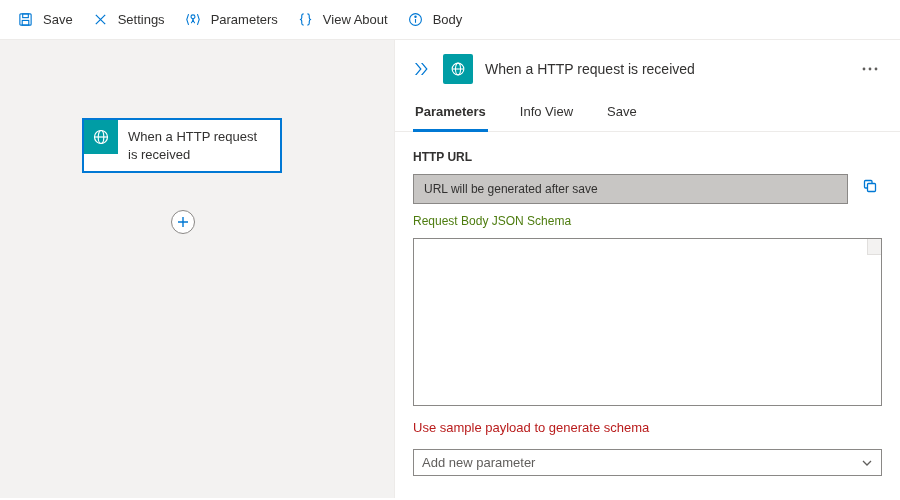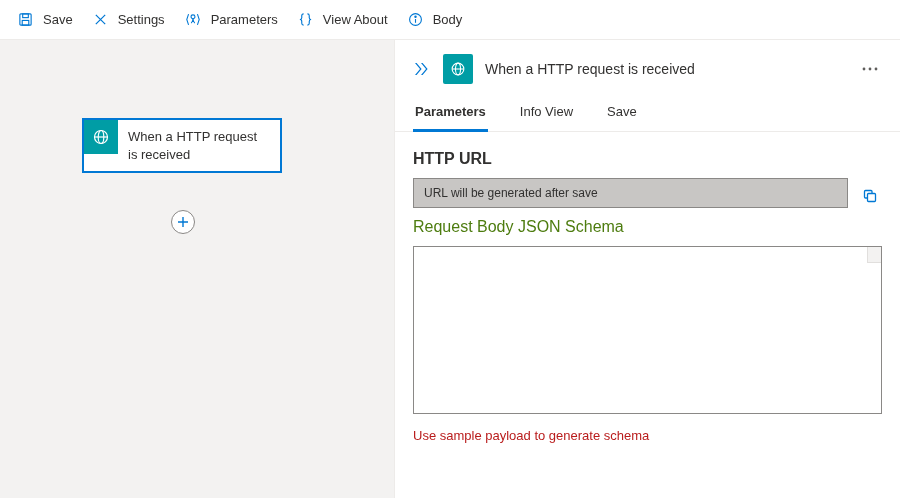--- a/index.html
+++ b/index.html
@@ -21,23 +21,23 @@
   .collapse-chevrons { color: #0078d4; display: inline-flex; cursor: pointer; }
   .panel-icon { width: 30px; height: 30px; background: #009da5; color: #fff; display: flex; align-items: center; justify-content: center; border-radius: 2px; }
   .panel-title { font-size: 14px; flex: 1; }
   .panel-more { color: #605e5c; cursor: pointer; padding: 4px; }
 
   .tabs { display: flex; gap: 30px; padding: 0 18px; border-bottom: 1px solid #edebe9; }
   .tab { padding: 10px 2px; font-size: 13px; color: #323130; border: none; background: none; cursor: pointer; border-bottom: 3px solid transparent; margin-bottom: -1px; }
   .tab.active { font-weight: 600; border-bottom-color: #0078d4; }
 
   .panel-body { padding: 18px 18px 10px 18px; display: flex; flex-direction: column; gap: 10px; flex: 1; overflow: hidden; }
-  .field-label { font-size: 16px; font-weight: 600; color: #323130; }
+  .field-label { font-size: 12px; font-weight: 600; color: #323130; }
   .field-label.secondary { font-weight: 400; color: #4d7c0f; }
-  .url-row { display: flex; align-items: flex-end; gap: 10px; }
+  .url-row { display: flex; align-items: flex-start; gap: 10px; }
   .url-box { flex: 1; background: #c8c6c4; border: 1px solid #8a8886; padding: 7px 10px; font-size: 12px; color: #323130; }
   .copy-btn { color: #0078d4; background: none; border: none; cursor: pointer; padding: 4px; }
   .schema-box { border: 1px solid #8a8886; height: 168px; background: #fff; position: relative; }
   .schema-box .scroll-stub { position: absolute; top: 0; right: 0; width: 14px; height: 16px; border-left: 1px solid #e1dfdd; border-bottom: 1px solid #e1dfdd; background: #f3f2f1; }
   .schema-text { width: 100%; height: 100%; border: none; outline: none; resize: none; padding: 6px 8px; font-family: Consolas, monospace; font-size: 12px; background: transparent; }
   .link { color: #b91c1c; background: none; border: none; font-size: 13px; cursor: pointer; text-align: left; padding: 4px 0; }
   .dropdown { display: flex; align-items: center; justify-content: space-between; border: 1px solid #8a8886; padding: 5px 8px; color: #605e5c; font-size: 13px; cursor: pointer; background: #fff; }
   .dropdown .chev { color: #605e5c; }
 
   svg { display: block; }
@@ -160,16 +160,24 @@
       </div>
 
       <div class="field-label secondary">Request Body JSON Schema</div>
       <div class="schema-box">
         <div class="scroll-stub"></div>
         <textarea class="schema-text" style=""></textarea>
       </div>
 
       <button class="link">Use sample payload to generate schema</button>
 
+      <div class="dropdown">
+        <span>Add new parameter</span>
+        <span class="chev">
+          <svg width="12" height="12" viewBox="0 0 12 12" fill="none" stroke="currentColor" stroke-width="1.3">
+              <path d="M2 4 L6 8 L10 4"></path>
+            </svg>
+        </span>
+      </div>
     </div>
   </div>
 
 </div>
 
 </body></html>

